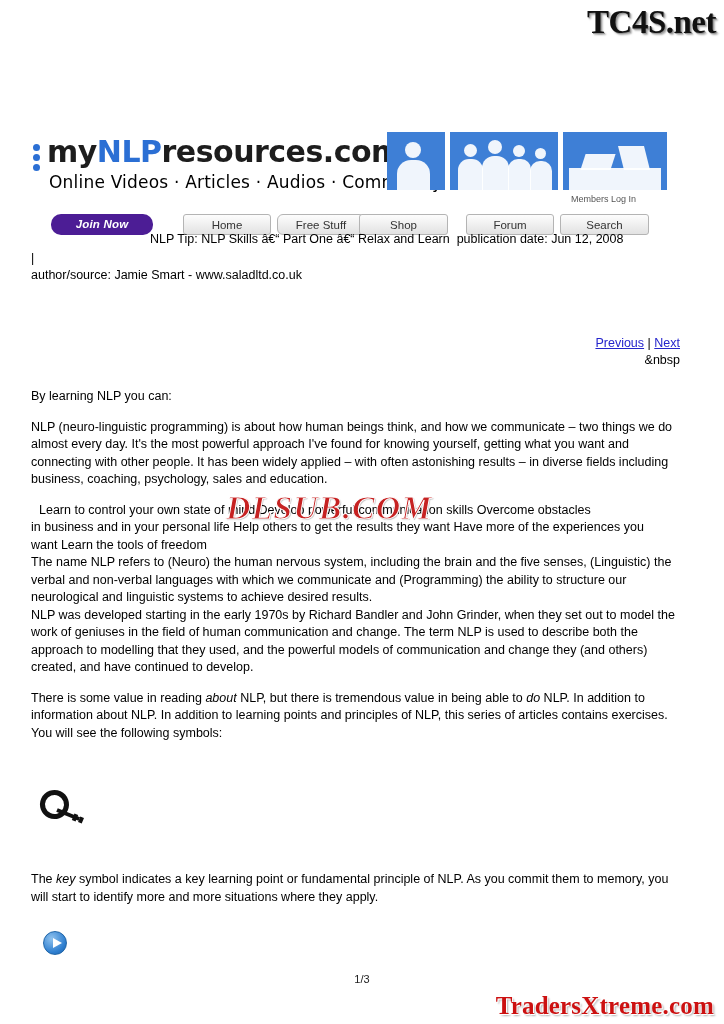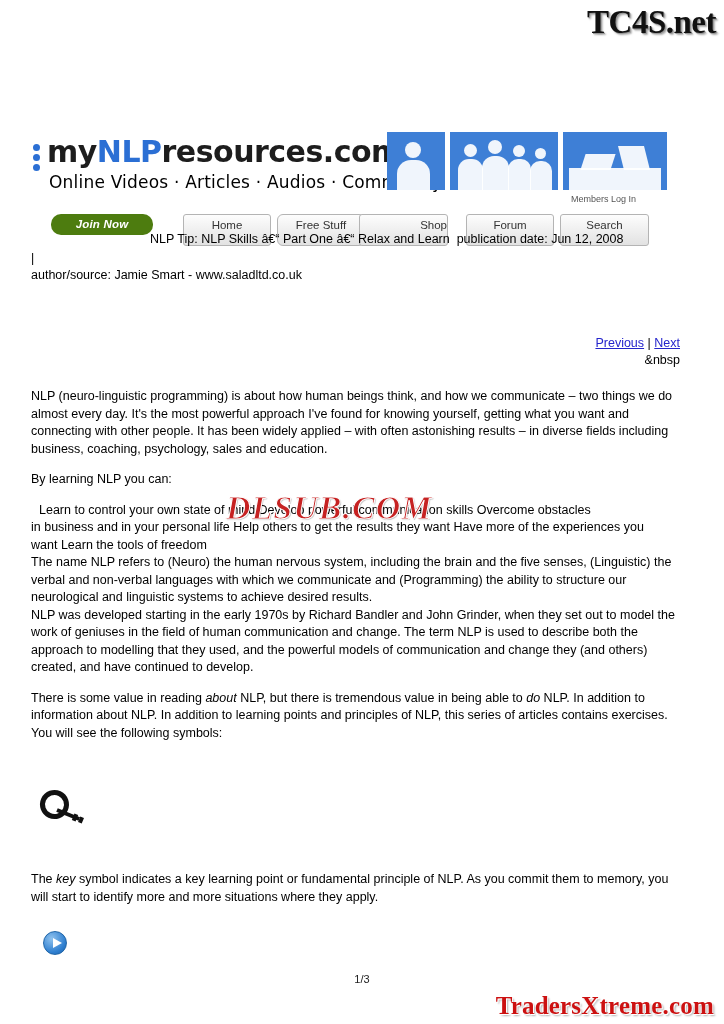--- a/index.html
+++ b/index.html
@@ -115,46 +115,46 @@
     top: 214px;
     width: 607px;
     height: 22px;
   }
   .join-now {
     position: absolute;
     left: 20px;
     top: 0;
     width: 102px;
     height: 21px;
-    background: #4d7c0f;
+    background: #4c1d95;
     border-radius: 10px;
     color: #ffffff;
     font-size: 11.5px;
     font-weight: bold;
     font-style: italic;
     text-align: center;
     line-height: 21px;
     letter-spacing: 0.2px;
   }
   .nav-btn {
     position: absolute;
     top: 0;
-    height: 32px;
+    height: 21px;
     line-height: 20px;
     text-align: center;
     font-size: 11.5px;
     color: #333333;
     background: linear-gradient(#fdfdfd, #e2e2e2);
     border: 1px solid #b4b4b4;
     border-radius: 3px;
     box-sizing: border-box;
   }
   .nav-btn.n0 { left: 152px; width: 88px; }
   .nav-btn.n1 { left: 246px; width: 88px; border-radius: 6px; }
-  .nav-btn.n2 { left: 328px; width: 89px; text-align: right; }
+  .nav-btn.n2 { left: 328px; width: 89px; }
   .nav-btn.n3 { left: 435px; width: 88px; }
   .nav-btn.n4 { left: 529px; width: 89px; }
 
   
   .title-line {
     position: absolute;
     left: 150px;
     top: 232px;
     width: 560px;
     font-size: 12.5px;
@@ -386,22 +386,22 @@
 <div class="author">author/source: Jamie Smart - www.saladltd.co.uk</div>
 
 <div class="pager">
   <a href="#">Previous</a>
   <span>|</span>
   <a href="#">Next</a>
 </div>
 <div class="nbsp-line">&amp;nbsp</div>
 
 <div class="body">
+  <p>By learning NLP you can:</p>
   <p>NLP (neuro-linguistic programming) is about how human beings think, and how we communicate – two things we do almost every day. It's the most powerful approach I've found for knowing yourself, getting what you want and connecting with other people. It has been widely applied – with often astonishing results – in diverse fields including business, coaching, psychology, sales and education.</p>
-  <p>By learning NLP you can:</p>
   <div class="bullets">
     <div class="row1">Learn to control your own state of mind     Develop powerful communication skills     Overcome obstacles</div>
     <div>in business and in your personal life     Help others to get the results they want     Have more of the experiences you</div>
     <div>want     Learn the tools of freedom</div>
   </div>
   <p class="tight">The name NLP refers to (Neuro) the human nervous system, including the brain and the five senses, (Linguistic) the verbal and non-verbal languages with which we communicate and (Programming) the ability to structure our neurological and linguistic systems to achieve desired results.</p>
   <p>NLP was developed starting in the early 1970s by Richard Bandler and John Grinder, when they set out to model the work of geniuses in the field of human communication and change. The term NLP is used to describe both the approach to modelling that they used, and the powerful models of communication and change they (and others) created, and have continued to develop.</p>
   <p><span>There is some value in reading </span><em>about</em><span> NLP, but there is tremendous value in being able to </span><em>do</em><span> NLP. In addition to information about NLP. In addition to learning points and principles of NLP, this series of articles contains exercises. You will see the following symbols:</span></p>
 </div>
 

